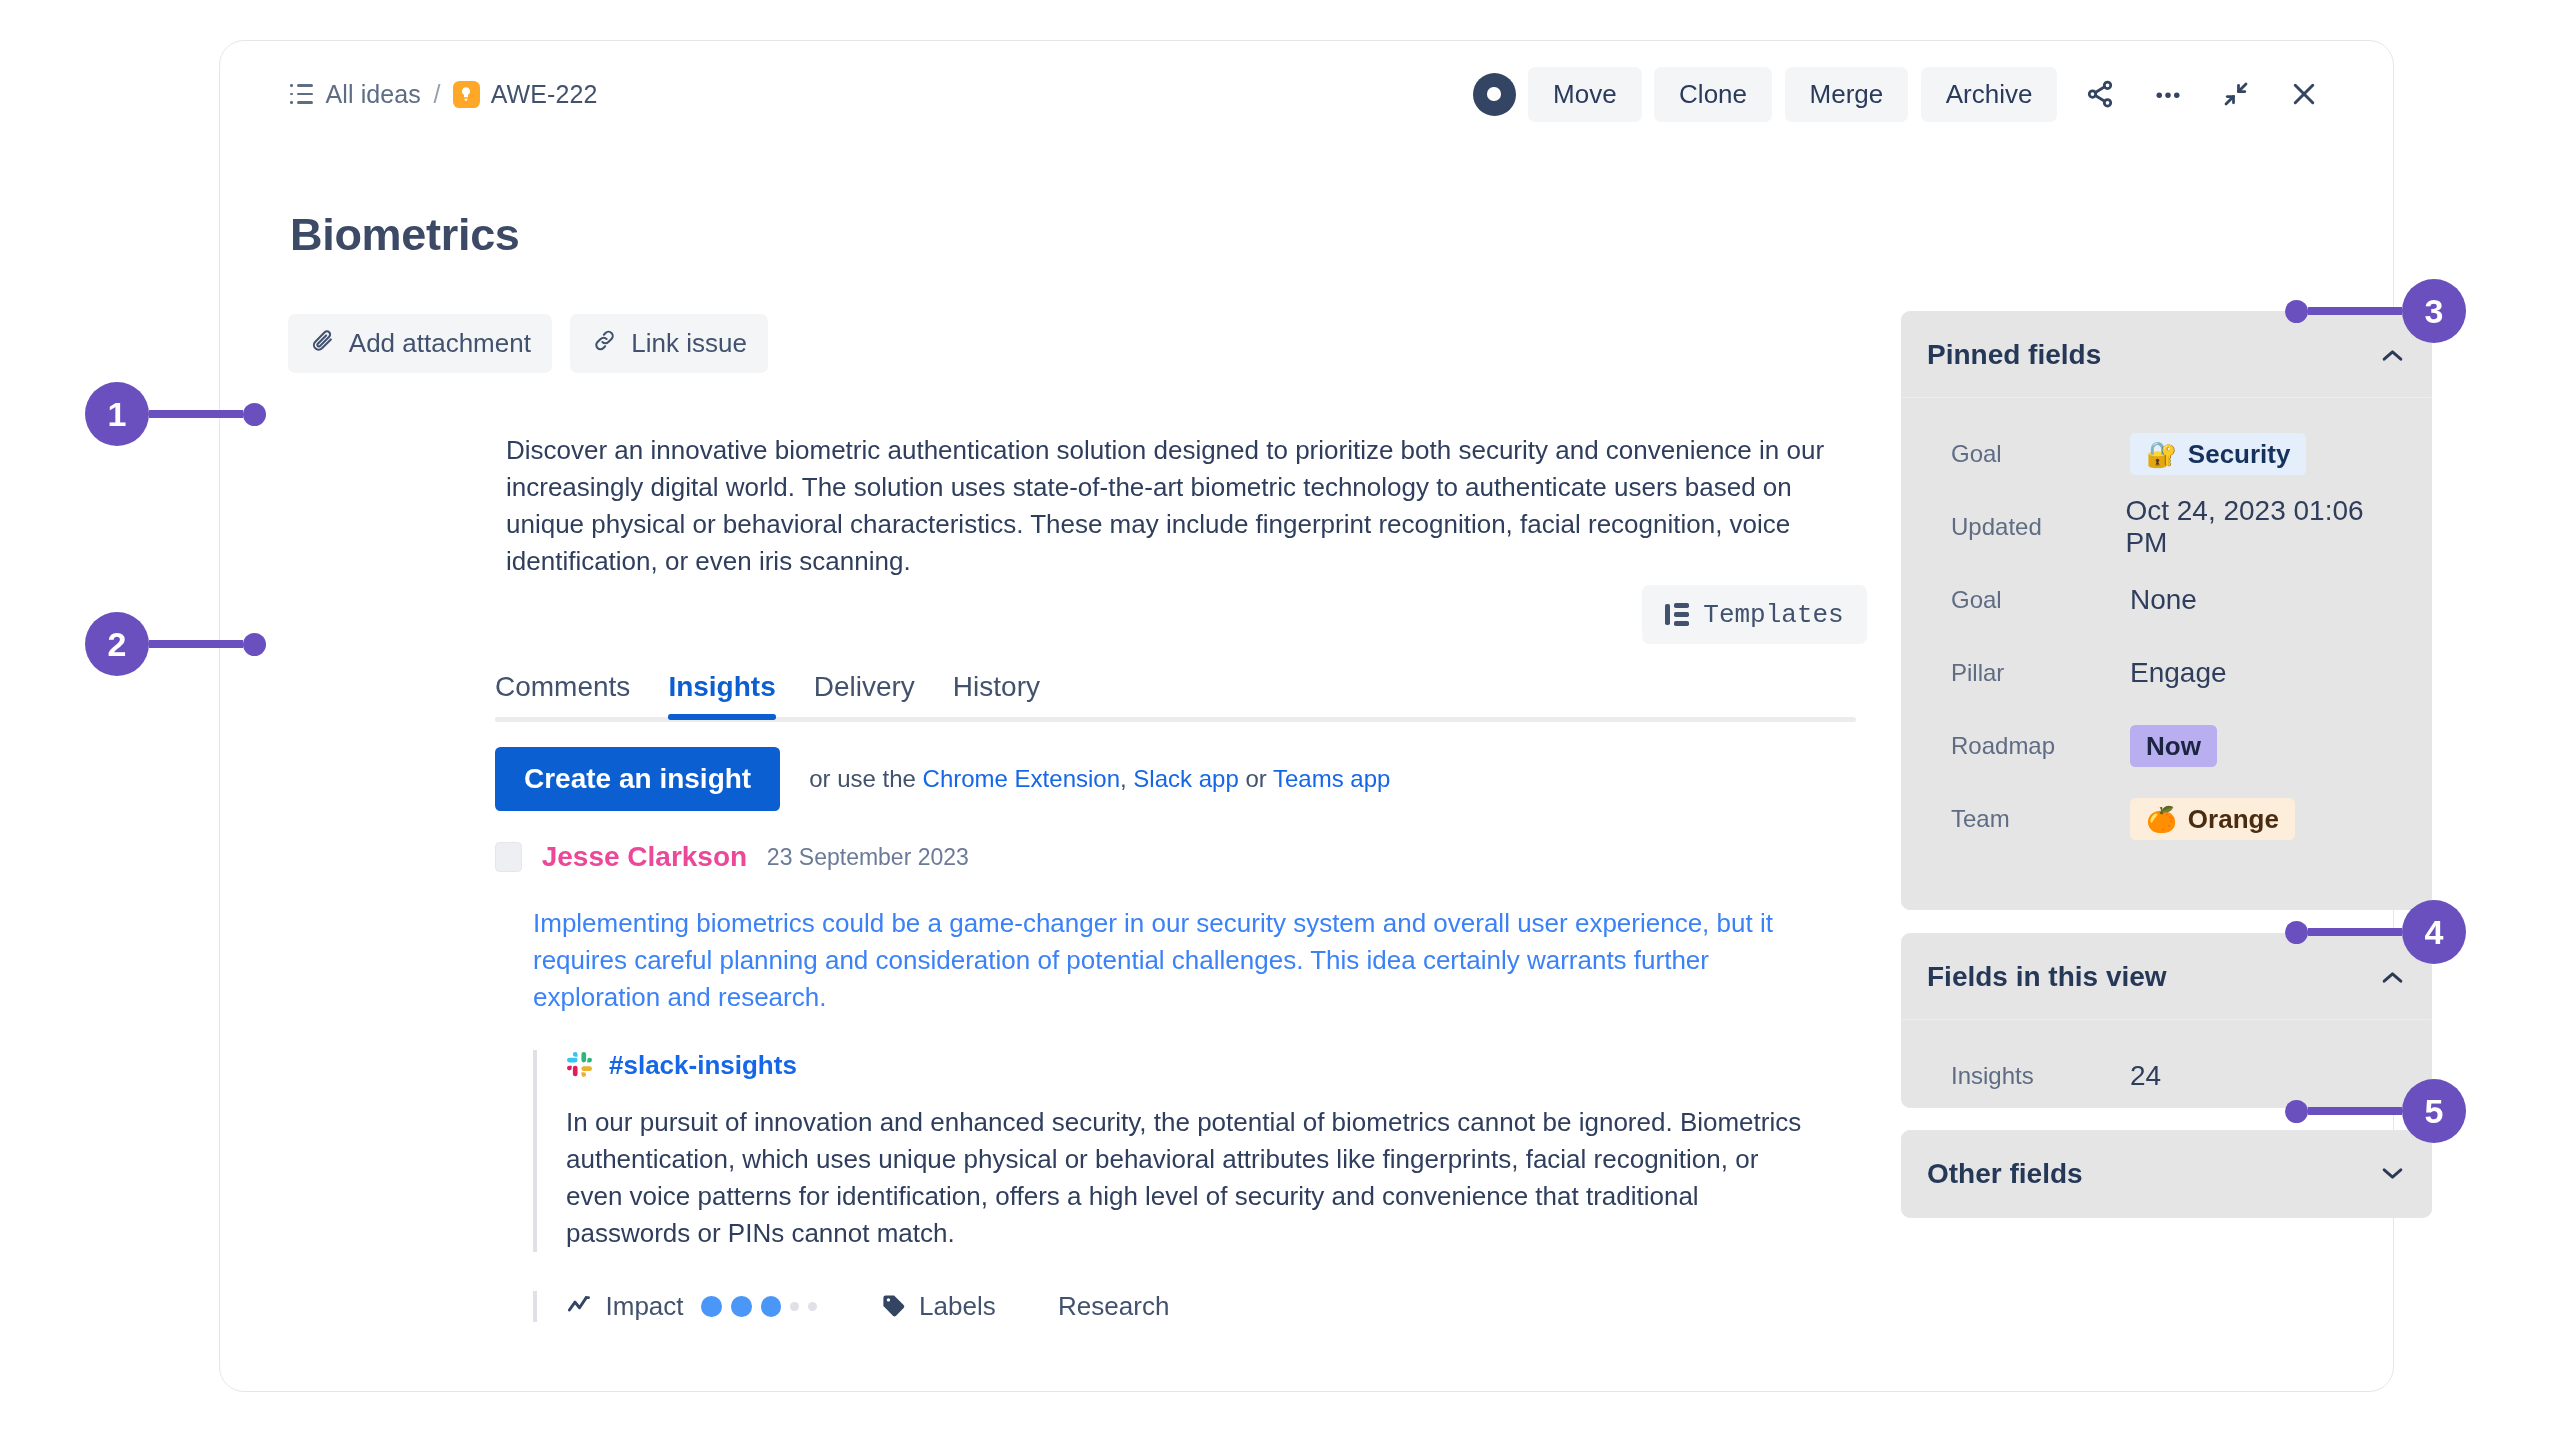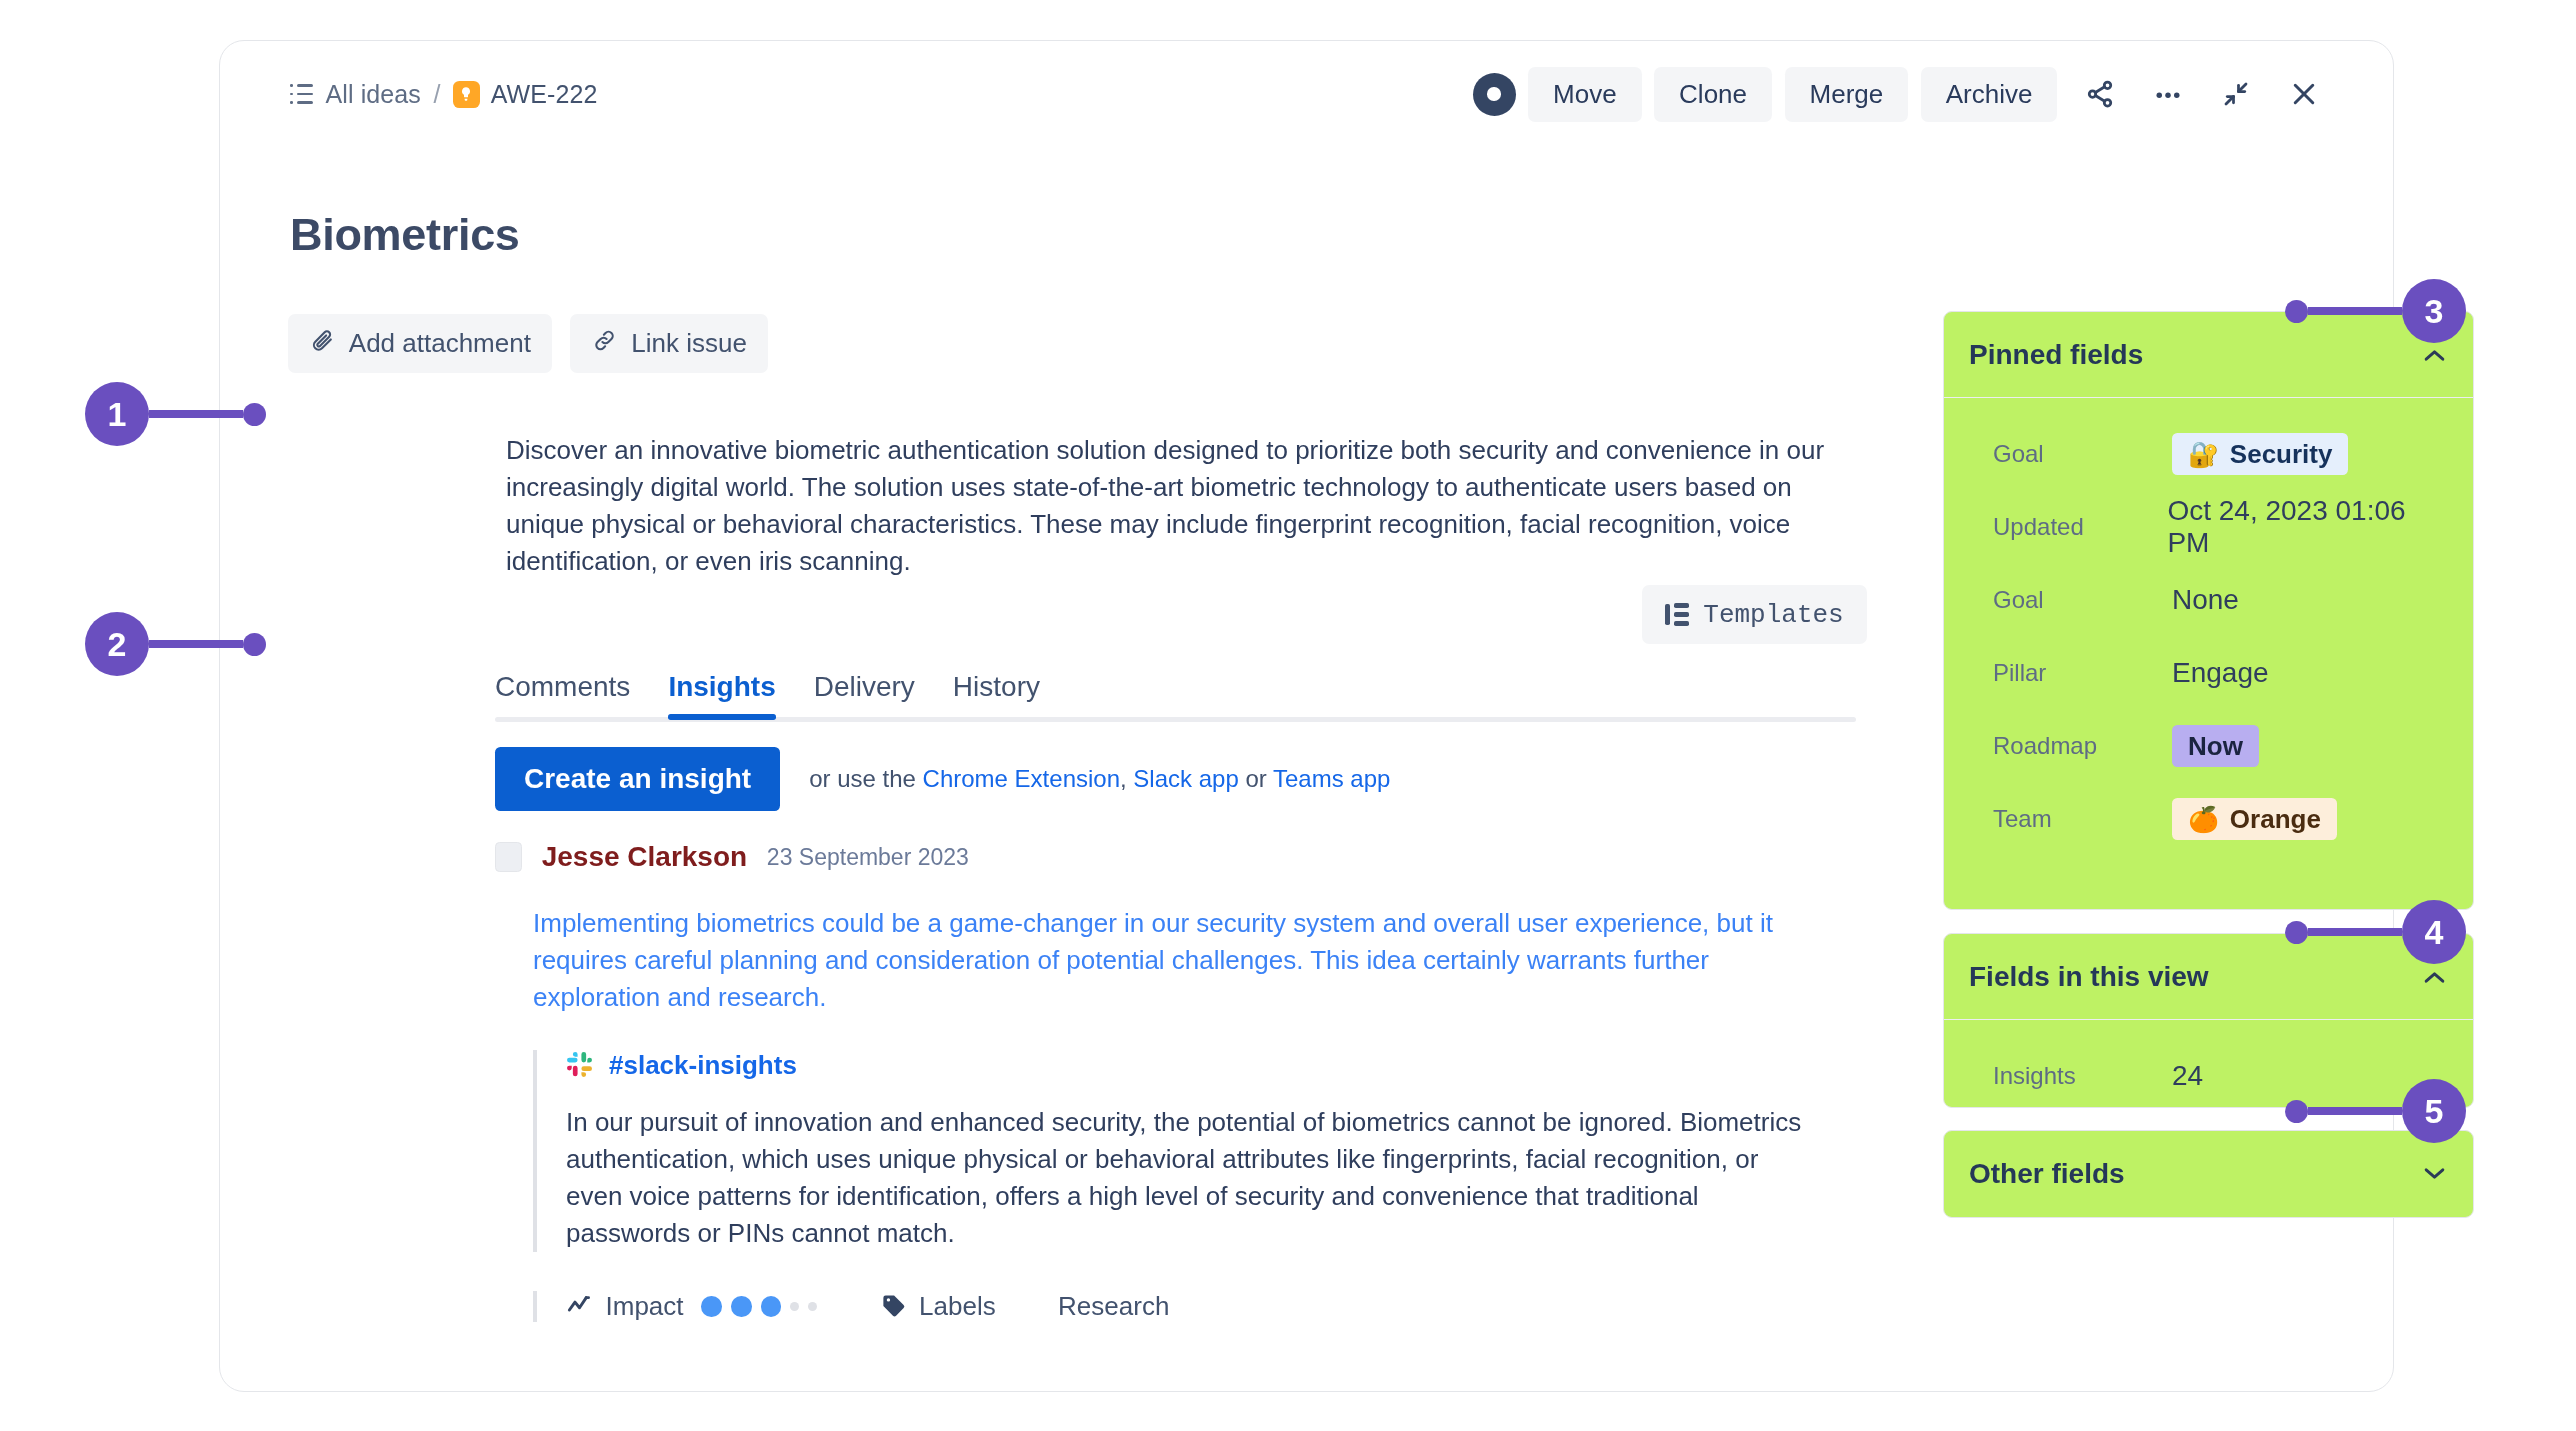--- a/index.html
+++ b/index.html
@@ -129,21 +129,21 @@
     height: 64px; padding: 0 29px; background:#0b5fd0; border:none; border-radius:5.4px;
     color:#fff; font-family:"Liberation Sans", sans-serif; font-size: 28px; font-weight:700; cursor:pointer;
   }
   .ormsg { font-size: 24px; color:#42526e; }
   .ormsg a { color:#1567e8; text-decoration: none; cursor:pointer; }
 
   
   .insight { position: absolute; left: 275px; top: 800px; width: 1368px; }
   .ins-head { display:flex; align-items:center; gap: 19.7px; }
   .chk { width: 27px; height: 30px; border-radius:4.5px; background:#edeff3; border:1.8px solid #e4e6ea; cursor:pointer; }
-  .ins-author { font-size: 28px; font-weight: 700; color:#7f1d1d; }
+  .ins-author { font-size: 28px; font-weight: 700; color:#ec4899; }
   .ins-date { font-size: 23px; color:#6b7a99; }
 
   .ins-text {
     margin-left: 38px; margin-top: 32px; width: 1270px;
     font-size: 26px; line-height: 37px; color:#3b82f6;
   }
   .quote {
     margin-left: 38px; margin-top: 34px; width: 1270px;
     border-left: 4.5px solid #dfe1e6; padding-left: 29px;
   }
@@ -161,22 +161,22 @@
   .meta-item svg { width: 27px; height: 27px; }
   .meta-label { font-size: 26px; color:#42526e; }
   .dots { display:flex; align-items:center; gap: 9px; margin-left: 5.4px; }
   .dot-on { width: 20.6px; height:20.6px; border-radius:50%; background:#4a97f7; }
   .dot-off { width: 9px; height:9px; border-radius:50%; background:#dfe1e6; }
   .meta-tag { font-size: 26px; color:#42526e; cursor:pointer; }
   .gap-lg { width: 23px; }
 
   
   .panel {
-    position: absolute; left: 1723px; width: 531px;
-    background:#bef264; border: 1.8px solid #e4e6ea; border-radius: 9px;
+    position: absolute; left: 1681px; width: 531px;
+    background:#e5e5e5; border: 1.8px solid #e4e6ea; border-radius: 9px;
   }
   #panel-pinned { top: 270px; height: 599px; }
   #panel-view   { top: 892px; height: 175px; }
   #panel-other  { top: 1089px; height: 88px; }
 
   .panel-hd {
     height: 86px; display:flex; align-items:center; justify-content:space-between;
     padding: 0 25px; border-bottom: 1.8px solid #eceef1; cursor:pointer;
   }
   #panel-other .panel-hd { border-bottom: none; }

